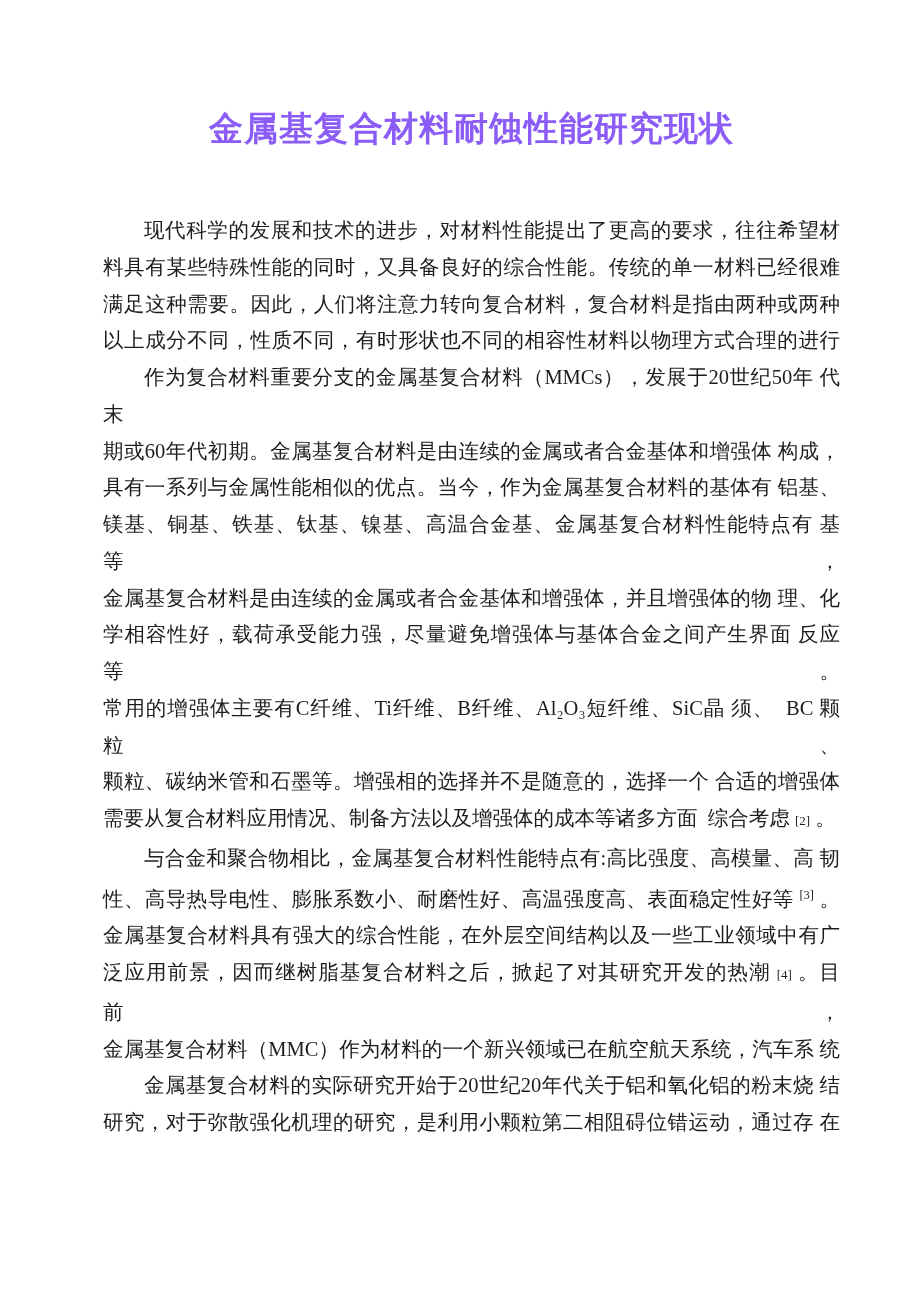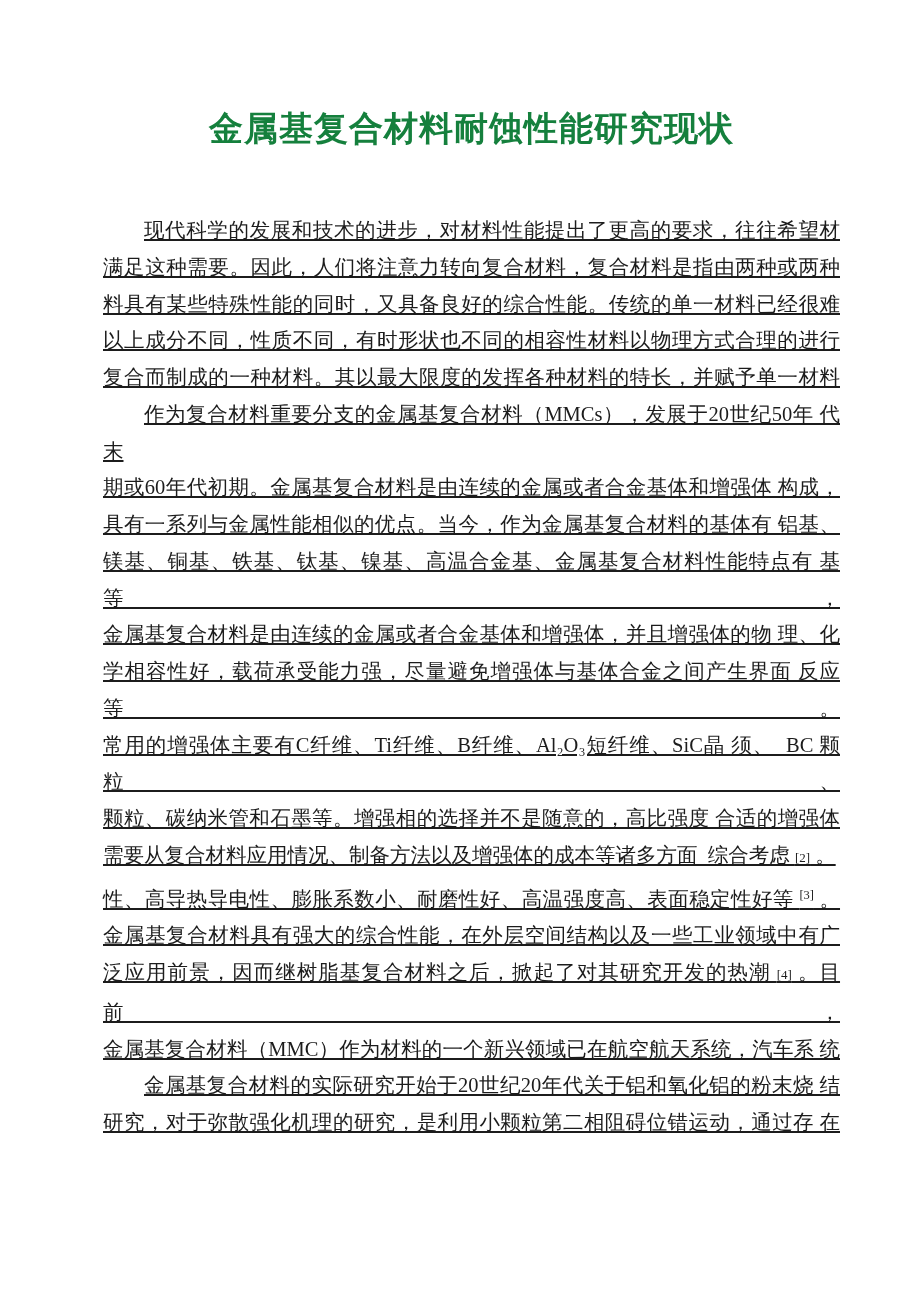--- a/index.html
+++ b/index.html
@@ -15,25 +15,25 @@
     height: 1302px;
     padding: 104px 80px 0 103px;
     font-family: "Liberation Serif", "DejaVu Serif", serif;
     color: #1c1c1c;
   }
   .title {
     font-size: 34px;
     line-height: 50px;
     font-weight: 700;
     text-align: center;
-    color: #15803d;
+    color: #8b5cf6;
     letter-spacing: 1px;
     margin: 0 0 58px 0;
   }
-  .para { margin: 0; text-decoration: underline; }
+  .para { margin: 0; }
   .line {
     font-size: 20.5px;
     line-height: 36.75px;
     white-space: pre-wrap;
   }
   .line.first { text-indent: 2em; }
   .line.j { text-align: justify; text-align-last: justify; }
   .ref {
     font-size: 13px;
     font-family: "Liberation Serif", "DejaVu Serif", serif;
@@ -44,37 +44,37 @@
   }
 </style>
 </head>
 <body>
 
 <div class="doc">
   <h1 class="title">金属基复合材料耐蚀性能研究现状</h1>
   <div>
       <div class="para">
         <div class="line first j">现代科学的发展和技术的进步，对材料性能提出了更高的要求，往往希望材</div>
+        <div class="line j">料具有某些特殊性能的同时，又具备良好的综合性能。传统的单一材料已经很难</div>
         <div class="line j">满足这种需要。因此，人们将注意力转向复合材料，复合材料是指由两种或两种</div>
-        <div class="line j">料具有某些特殊性能的同时，又具备良好的综合性能。传统的单一材料已经很难</div>
         <div class="line j">以上成分不同，性质不同，有时形状也不同的相容性材料以物理方式合理的进行</div>
-        <div class="line j">复合而制成的一种材料。其以最大限度的发挥各种材料的特长，并赋予单一材料</div>
       </div>
       <div class="para">
         <div class="line first j">作为复合材料重要分支的金属基复合材料（MMCs），发展于20世纪50年 代末</div>
         <div class="line j">期或60年代初期。金属基复合材料是由连续的金属或者合金基体和增强体 构成，</div>
         <div class="line j">具有一系列与金属性能相似的优点。当今，作为金属基复合材料的基体有 铝基、</div>
         <div class="line j">镁基、铜基、铁基、钛基、镍基、高温合金基、金属基复合材料性能特点有 基等，</div>
         <div class="line j">金属基复合材料是由连续的金属或者合金基体和增强体，并且增强体的物 理、化</div>
         <div class="line j">学相容性好，载荷承受能力强，尽量避免增强体与基体合金之间产生界面 反应等。</div>
         <div class="line j">常用的增强体主要有C纤维、Ti纤维、B纤维、Al₂O₃短纤维、SiC晶 须、  BC 颗粒、</div>
-        <div class="line j">颗粒、碳纳米管和石墨等。增强相的选择并不是随意的，高比强度 合适的增强体</div>
+        <div class="line j">颗粒、碳纳米管和石墨等。增强相的选择并不是随意的，选择一个 合适的增强体</div>
         <div class="line">需要从复合材料应用情况、制备方法以及增强体的成本等诸多方面  综合考虑 <span class="ref">[2]</span> 。</div>
       </div>
       <div class="para">
+        <div class="line first j">与合金和聚合物相比，金属基复合材料性能特点有:高比强度、高模量、高 韧</div>
         <div class="line j">性、高导热导电性、膨胀系数小、耐磨性好、高温强度高、表面稳定性好等 <span class="ref sup">[3]</span> 。</div>
         <div class="line j">金属基复合材料具有强大的综合性能，在外层空间结构以及一些工业领域中有广</div>
         <div class="line j">泛应用前景，因而继树脂基复合材料之后，掀起了对其研究开发的热潮 <span class="ref">[4]</span> 。目前，</div>
         <div class="line j">金属基复合材料（MMC）作为材料的一个新兴领域已在航空航天系统，汽车系 统</div>
       </div>
       <div class="para">
         <div class="line first j">金属基复合材料的实际研究开始于20世纪20年代关于铝和氧化铝的粉末烧 结</div>
         <div class="line j">研究，对于弥散强化机理的研究，是利用小颗粒第二相阻碍位错运动，通过存 在</div>
       </div>
     </div>

